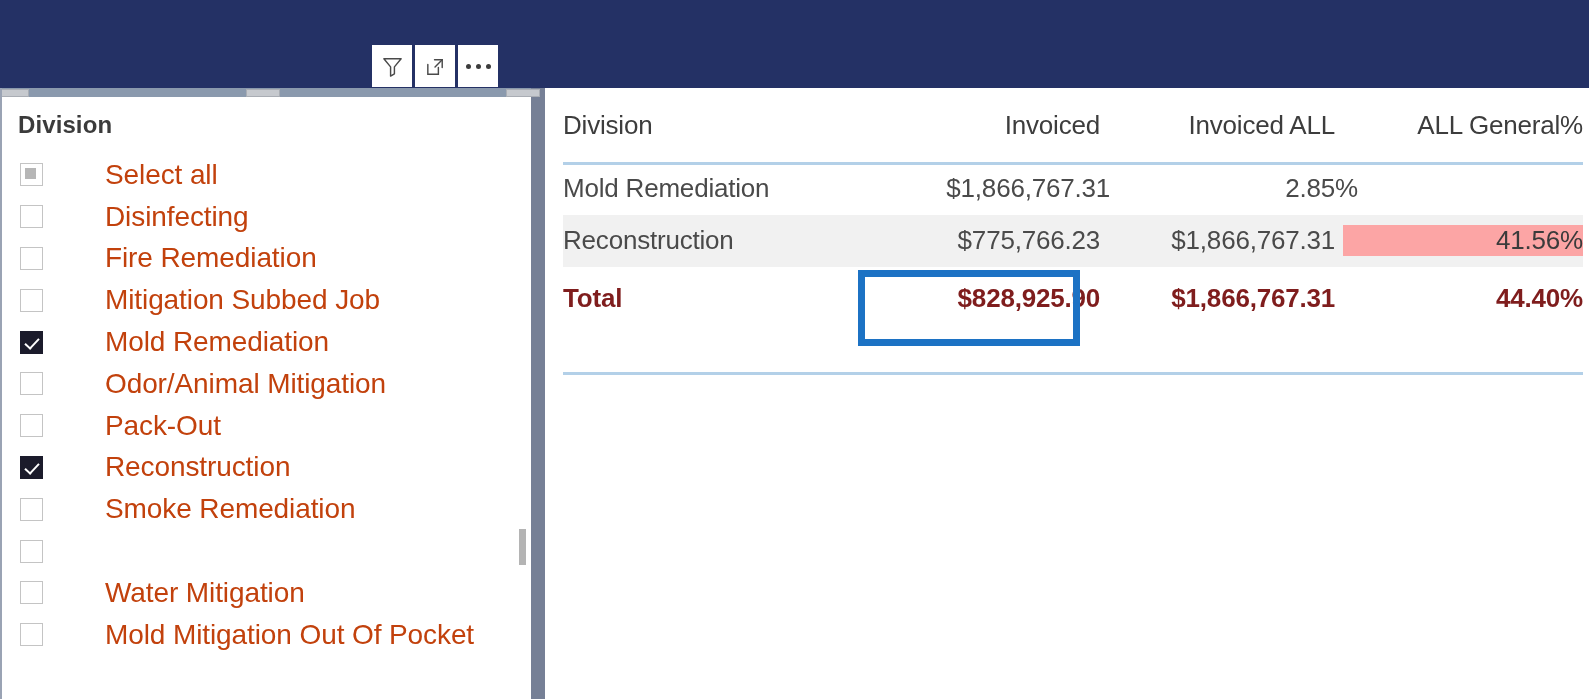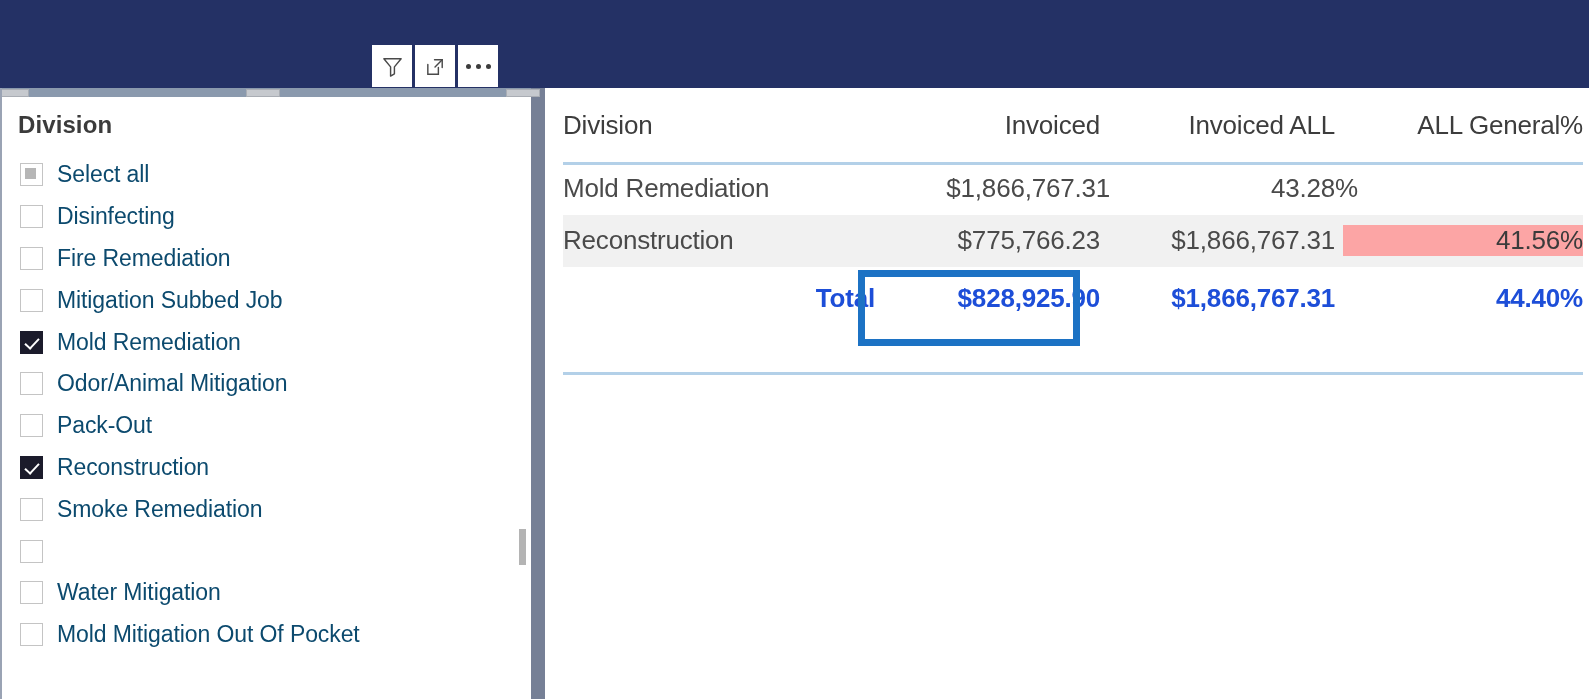--- a/index.html
+++ b/index.html
@@ -143,24 +143,25 @@
     transform: rotate(43deg);
   }
   .cb.partial::after {
     content: "";
     position: absolute;
     left: 4px; top: 4px;
     width: 11px; height: 11px;
     background: #b6b6b6;
   }
   .slicer-label {
-    font-size: 23px;
-    color: #0c4a6e;
+    font-size: 28px;
+    color: #c2410c;
     white-space: nowrap;
     letter-spacing: -0.1px;
+    margin-left: 48px;
   }
 
   
   #slicer-scrollbar-track {
     position: absolute;
     right: 5px; top: 40px;
     width: 7px;
     height: 555px;
     background: transparent;
   }
@@ -230,22 +231,21 @@
   }
   #rule-under-header { top: 74px; }
   #rule-above-total  { top: 284px; }
 
   .data-row {
     height: 52.5px;
   }
   #row-reconstruction { background: #f1f1f1; }
   #row-total .tcell {
     font-weight: bold;
-    color: #1d4ed8;
-    text-align: right;
+    color: #7f1d1d;
   }
   #row-total { height: 62px; }
 
   
   #cell-reconstruction-pct {
     background: #fca5a5;
     color: #3b3b3b;
   }
 
   
@@ -380,21 +380,21 @@
     <div class="trow" id="table-header-row">
       <div class="tcell c-division">Division</div>
       <div class="tcell c-invoiced">Invoiced</div>
       <div class="tcell c-invall">Invoiced ALL</div>
       <div class="tcell c-pct">ALL General%</div>
     </div>
 
     <div class="trow data-row" id="row-mold">
       <div class="tcell c-division">Mold Remediation</div>
       <div class="tcell c-invall">$1,866,767.31</div>
-      <div class="tcell c-pct">43.28%</div>
+      <div class="tcell c-pct">2.85%</div>
     </div>
 
     <div class="trow data-row" id="row-reconstruction">
       <div class="tcell c-division">Reconstruction</div>
       <div class="tcell c-invoiced">$775,766.23</div>
       <div class="tcell c-invall">$1,866,767.31</div>
       <div class="tcell c-pct" id="cell-reconstruction-pct">41.56%</div>
     </div>
 
     <div class="trow" id="row-total">

